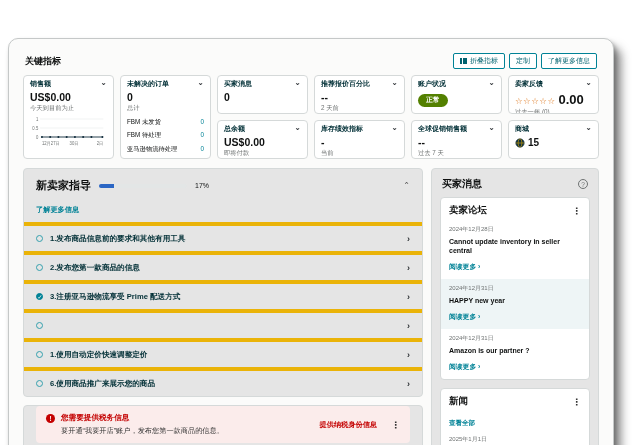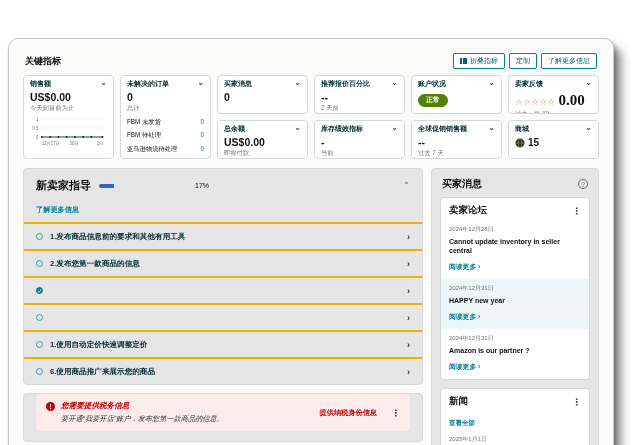--- a/index.html
+++ b/index.html
@@ -21,38 +21,38 @@
   .card { background:#fff; border:1px solid #d5d9d9; border-radius:4px; padding:4px 6px; position:relative; overflow:hidden; }
   .tall { grid-row:span 2; }
   .ct { display:flex; justify-content:space-between; align-items:flex-start; font-size:7px; font-weight:bold; color:#002f36; line-height:1.15; }
   .chev { color:#2f3337; font-size:8px; line-height:6px; margin-left:2px; cursor:pointer; }
   .big { font-size:10.5px; font-weight:bold; color:#0f1111; margin-top:3px; }
   .sub { font-size:6.3px; color:#6f7373; margin-top:1px; }
   .orow { display:flex; justify-content:space-between; font-size:6.3px; color:#0f1111; margin-top:4.5px; }
   .orow .v { color:#008296; }
   .pill { display:inline-block; margin-top:5px; background:#538000; color:#fff; font-size:6.8px; font-weight:bold; padding:1.5px 8px; border-radius:9px; }
   .stars { color:#de7921; font-size:8.5px; letter-spacing:.5px; margin-top:4px; }
-  .stars b { color:#0f1111; font-size:15px; letter-spacing:0;font-family:Liberation Serif, serif; }
+  .stars b { color:#0f1111; font-size:13px; letter-spacing:0; }
   .globe-row { display:flex; align-items:center; gap:3px; margin-top:4px; font-size:10px; font-weight:bold; }
   .spark text { font-size:4.6px; fill:#6f7373; }
   
   .main-row { display:flex; gap:8px; margin-top:9px; align-items:flex-start; }
   .left-col { flex:1 1 auto; min-width:0; }
   .right-col { flex:0 0 168px; }
   .panel { background:#e5e5e5; border:1px solid #d5d9d9; border-radius:4px; }
   
   .g-head { display:flex; align-items:center; gap:8px; padding:9px 12px 5px; }
   .g-title { font-size:11px; font-weight:bold; color:#0f1111; }
   .pbar { width:88px; height:4px; background:#e3e6e6; border-radius:2px; overflow:hidden; }
   .pfill { height:100%; background:#2b66c4; }
   .ppct { font-size:7px; color:#0f1111; }
   .g-collapse { margin-left:auto; color:#555; font-size:8px; cursor:pointer; }
   .g-desc { padding:0 12px; font-size:7.2px; line-height:1.55; color:#232f3e; }
   .g-link { display:inline-block; margin:2px 12px 7px; font-size:7.2px; font-weight:bold; color:#008296; text-decoration:none; }
-  .g-row { display:flex; align-items:center; gap:7px; border-top:2px solid #eab308; padding:7.5px 12px; cursor:pointer; }
+  .g-row { display:flex; align-items:center; gap:7px; border-top:4px solid #eab308; padding:7.5px 12px; cursor:pointer; }
   .g-row .lbl { font-size:7.6px; font-weight:bold; color:#002f36; }
   .ck { width:7px; height:7px; border:1.4px solid #35a0ad; border-radius:50%; flex:0 0 auto; position:relative; }
   .ck.done { background:#008296; border-color:#008296; }
   .ck.done::after { content:"✓"; position:absolute; left:0.5px; top:-1.5px; color:#fff; font-size:6px; font-weight:bold; }
   .g-row .rchev { margin-left:auto; color:#2f3337; font-size:9px; font-weight:bold; }
   
   .actions { margin-top:8px; }
   .a-head { display:flex; align-items:center; gap:6px; padding:7px 12px 6px; }
   .a-title { font-size:10px; font-weight:bold; }
   .badge { width:11px; height:11px; border:1px solid #565959; border-radius:50%; font-size:7px; display:flex; align-items:center; justify-content:center; color:#0f1111; }
@@ -247,20 +247,21 @@
           <span class="lbl">1.发布商品信息前的要求和其他有用工具</span>
           <span class="rchev">›</span>
         </div>
         <div class="g-row">
           <span class="ck"></span>
           <span class="lbl">2.发布您第一款商品的信息</span>
           <span class="rchev">›</span>
         </div>
         <div class="g-row">
           <span class="ck done"></span>
+          <span class="lbl">3.注册亚马逊物流享受 Prime 配送方式</span>
           <span class="rchev">›</span>
         </div>
         <div class="g-row">
           <span class="ck"></span>
           <span class="rchev">›</span>
         </div>
         <div class="g-row">
           <span class="ck"></span>
           <span class="lbl">1.使用自动定价快速调整定价</span>
           <span class="rchev">›</span>
@@ -268,21 +269,21 @@
         <div class="g-row">
           <span class="ck"></span>
           <span class="lbl">6.使用商品推广来展示您的商品</span>
           <span class="rchev">›</span>
         </div>
       </div>
 
       <div class="panel actions">
         <div class="alert">
           <span class="excl">!</span>
-          <div style="min-width:0;font-style:italic;">
+          <div style="min-width:0;">
             <div class="al-title">您需要提供税务信息</div>
             <div class="al-body">要开通“我要开店”账户，发布您第一款商品的信息。</div>
           </div>
           <a class="al-link" href="#">提供纳税身份信息</a>
           <span class="kebab">⋮</span>
         </div>
       </div>
     </div>
 
     <div class="right-col">

